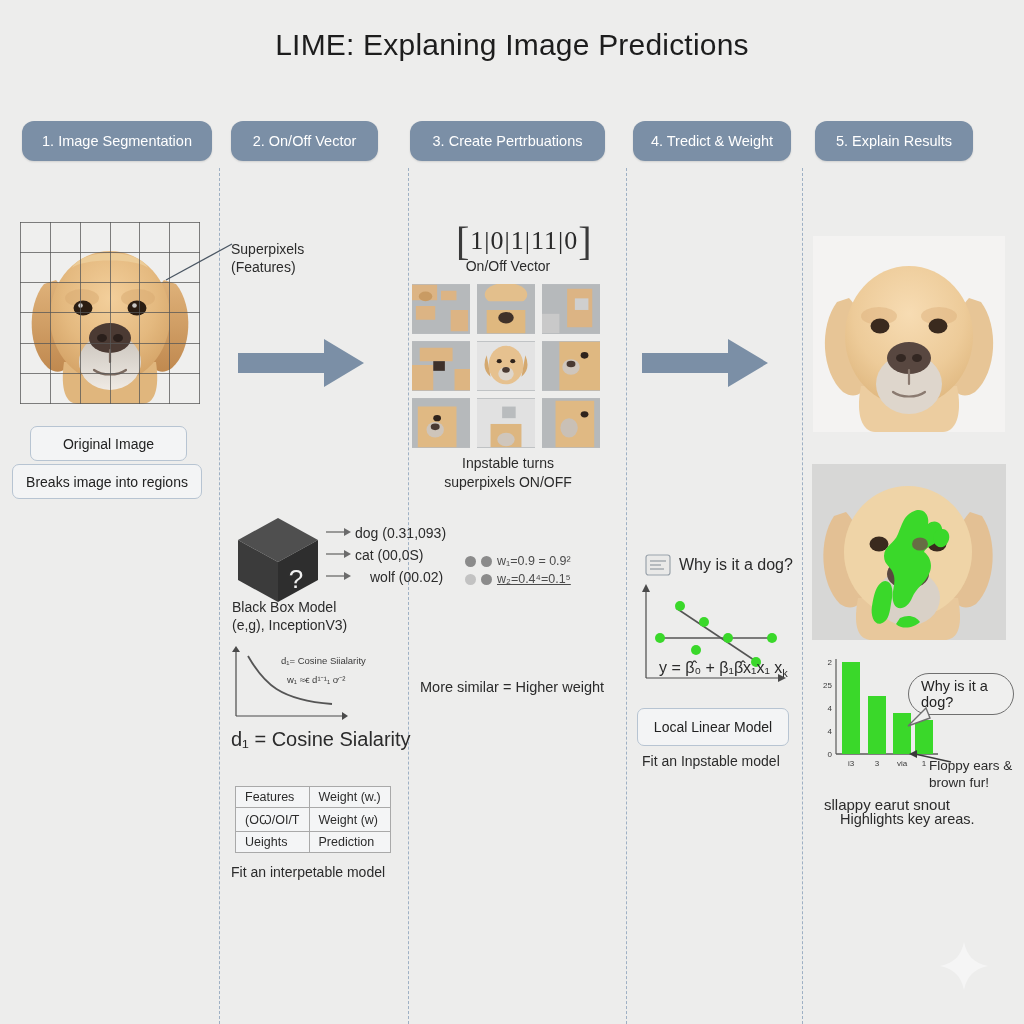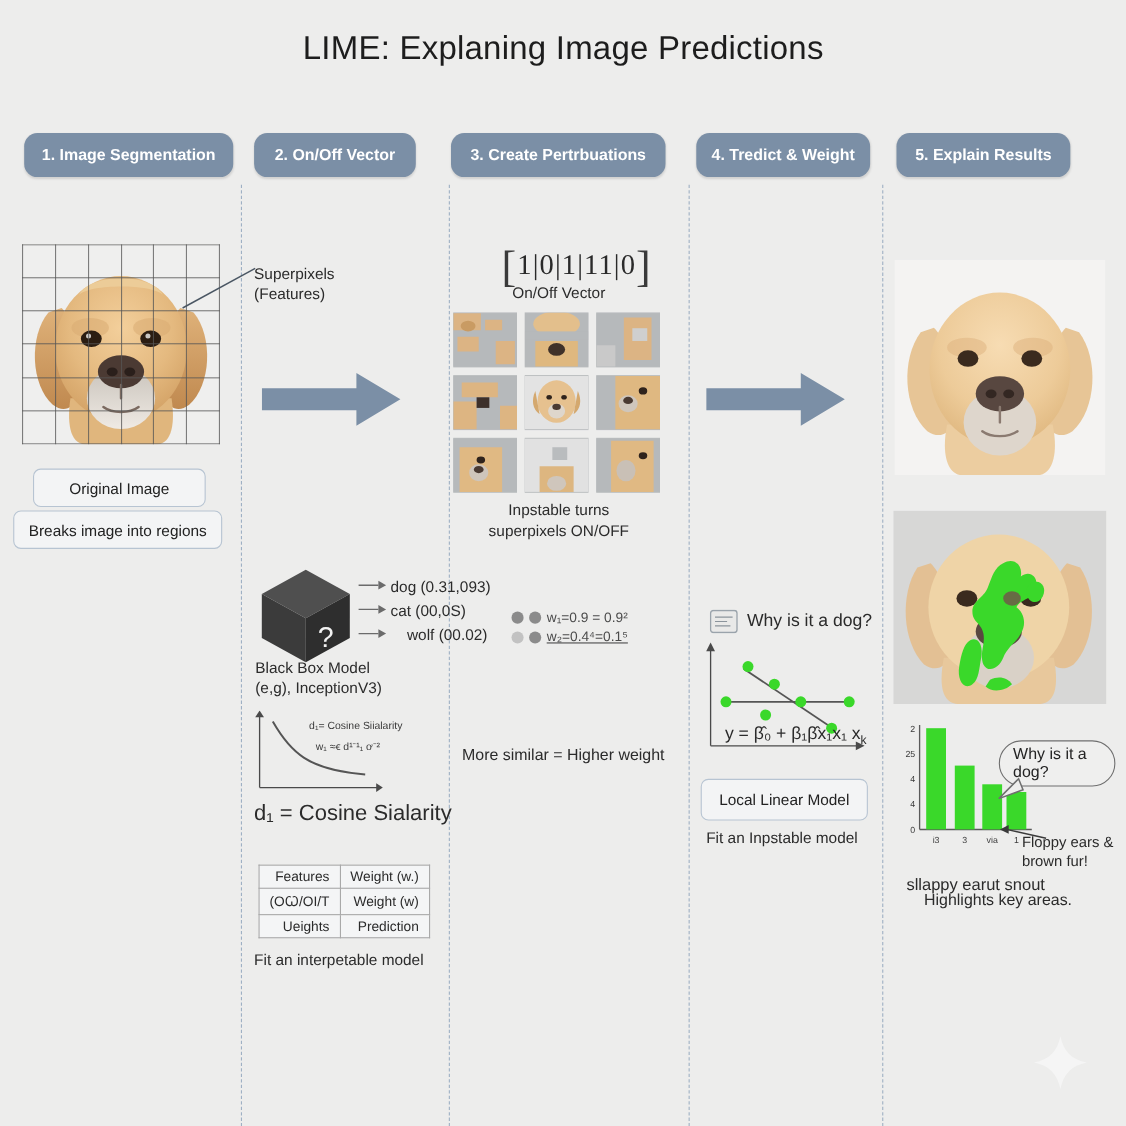--- a/index.html
+++ b/index.html
@@ -19,21 +19,21 @@
 
   
   .divider { position:absolute; top:168px; width:0; height:856px;
              border-left:1px dashed #9eb0c4; }
 
   
   .pill {
     position:absolute; height:40px; border-radius:12px;
     background:#7b8fa6; color:#fff; display:flex; align-items:center;
     justify-content:center; font-size:14.5px; white-space:nowrap;
-    box-shadow:0 1px 2px rgba(0,0,0,.12); padding:0 31px;font-weight:bold;
+    box-shadow:0 1px 2px rgba(0,0,0,.12); padding:0 31px;
   }
 
   
   .obox {
     border:1px solid #b7c4d2; border-radius:7px; background:#f3f4f5;
     display:flex; align-items:center; justify-content:center;
     font-size:14px; color:#222; position:absolute; text-align:center;
   }
   .cap { position:absolute; font-size:14px; color:#2b2b2b; line-height:1.25; }
   .cap.c { text-align:center; }
@@ -66,21 +66,21 @@
 
   
   .wrow { position:absolute; display:flex; align-items:center; gap:5px;
           font-size:12.5px; color:#4b4b4b; white-space:nowrap; }
   .dot { width:11px; height:11px; border-radius:50%; background:#8b8b8b; display:inline-block;}
   .dot.lt { background:#c2c2c2; }
 
   
   .tbl { position:absolute; border-collapse:collapse; font-size:12.5px; color:#2b2b2b;
          background:#f4f5f6; }
-  .tbl td { border:1px solid #a9a9a9; padding:3px 9px; text-align:right; white-space:nowrap;}
+  .tbl td { border:1px solid #a9a9a9; padding:3px 9px; text-align:left; white-space:nowrap;}
 
   
   .plot { position:absolute; }
 
   
   .bars { position:absolute; }
 
   
   .bubble { position:absolute; border:1.6px solid #6f6f6f; border-radius:22px;
             background:#efefee; font-size:14.5px; color:#232323;

